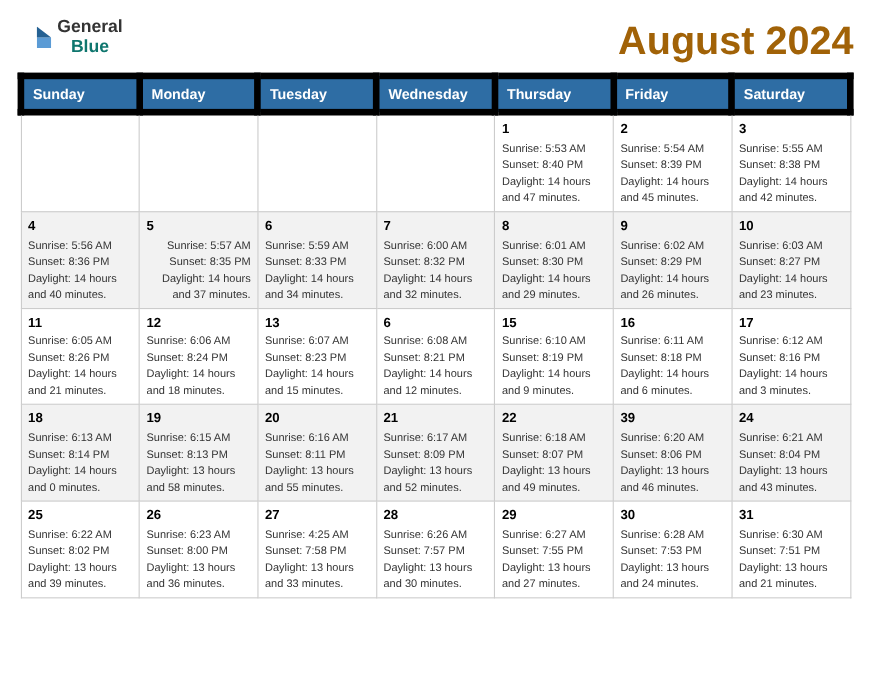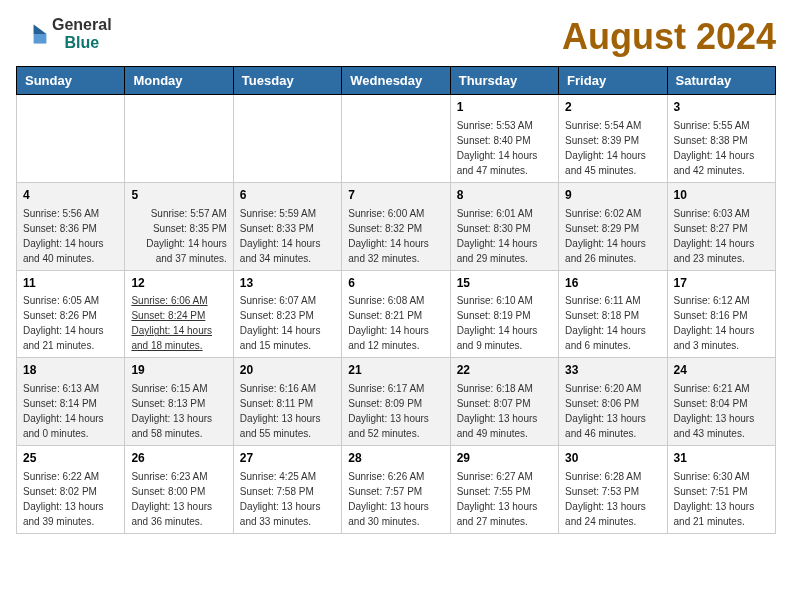--- a/index.html
+++ b/index.html
@@ -58,21 +58,21 @@
       border-collapse: collapse;
       table-layout: fixed;
     }
     .calendar-table th {
       background-color: #2e6da4;
       color: #fff;
       text-align: left;
       padding: 6px 8px;
       font-size: 13px;
       font-weight: bold;
-      border: 1px solid #000000;
+      border: 6px solid #000000;
     }
     .calendar-table td {
       border: 1px solid #ccc;
       vertical-align: top;
       padding: 4px 6px;
       font-size: 10.5px;
       line-height: 1.4;
       height: 82px;
       background: #fff;
     }
@@ -198,21 +198,21 @@
       </tr>
       <tr>
         <td>
           <span class="day-number">11</span>
           <div class="day-info" style="white-space: pre-line;">Sunrise: 6:05 AM
 Sunset: 8:26 PM
 Daylight: 14 hours and 21 minutes.</div>
         </td>
         <td>
           <span class="day-number">12</span>
-          <div class="day-info" style="white-space: pre-line; text-decoration: underline;">Sunrise: 6:06 AM
+          <div class="day-info" style="white-space: pre-line;">Sunrise: 6:06 AM
 Sunset: 8:24 PM
 Daylight: 14 hours and 18 minutes.</div>
         </td>
         <td>
           <span class="day-number">13</span>
           <div class="day-info" style="white-space: pre-line;">Sunrise: 6:07 AM
 Sunset: 8:23 PM
 Daylight: 14 hours and 15 minutes.</div>
         </td>
         <td>
@@ -265,21 +265,21 @@
 Sunset: 8:09 PM
 Daylight: 13 hours and 52 minutes.</div>
         </td>
         <td>
           <span class="day-number">22</span>
           <div class="day-info" style="white-space: pre-line;">Sunrise: 6:18 AM
 Sunset: 8:07 PM
 Daylight: 13 hours and 49 minutes.</div>
         </td>
         <td>
-          <span class="day-number">33</span>
+          <span class="day-number">39</span>
           <div class="day-info" style="white-space: pre-line;">Sunrise: 6:20 AM
 Sunset: 8:06 PM
 Daylight: 13 hours and 46 minutes.</div>
         </td>
         <td>
           <span class="day-number">24</span>
           <div class="day-info" style="white-space: pre-line;">Sunrise: 6:21 AM
 Sunset: 8:04 PM
 Daylight: 13 hours and 43 minutes.</div>
         </td>

